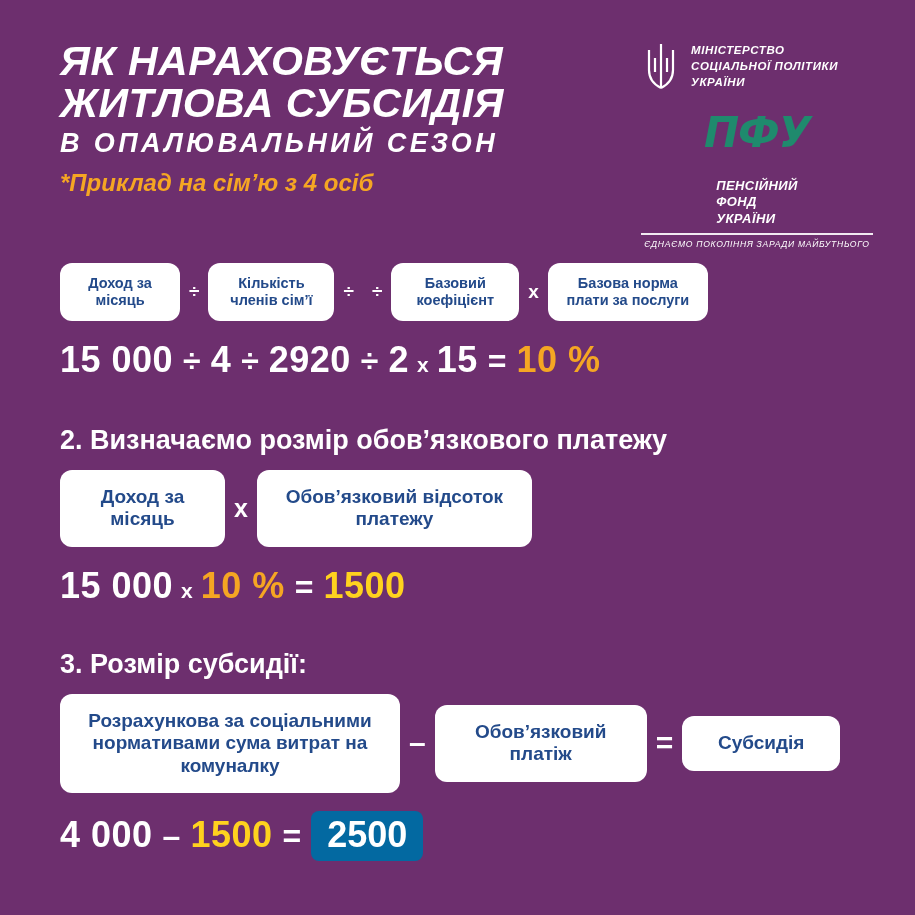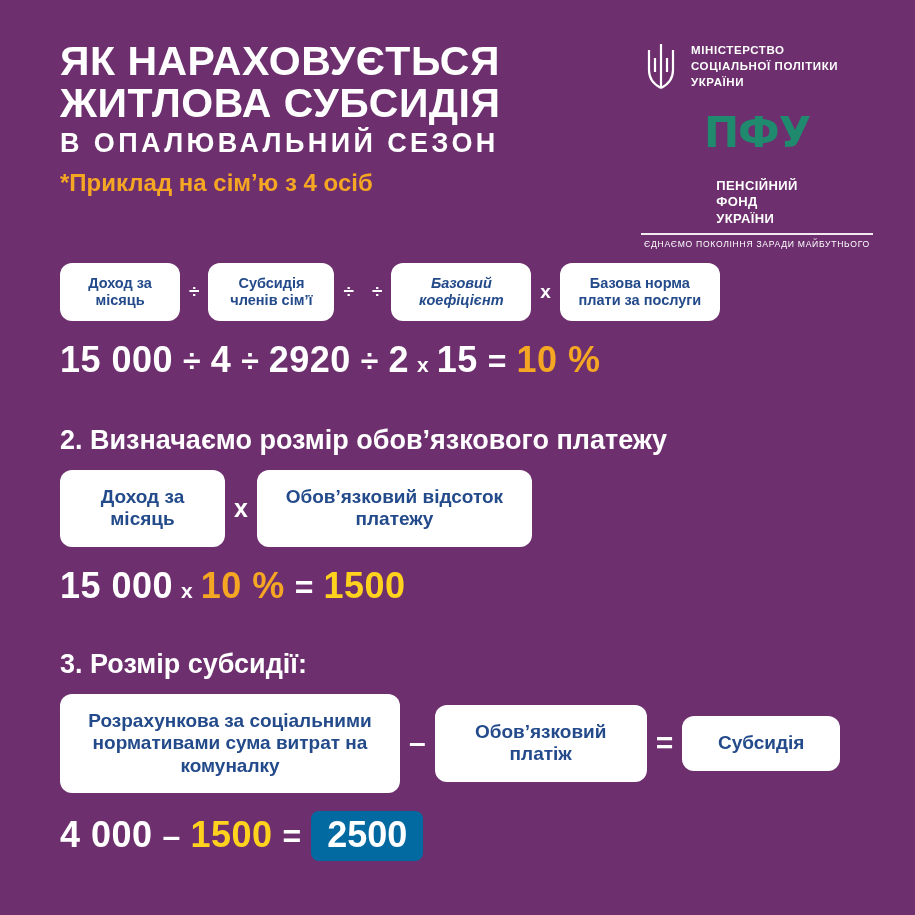--- a/index.html
+++ b/index.html
@@ -21,20 +21,21 @@
     background: #6d2f6e;
     box-sizing: border-box;
     padding: 34px 42px 0 60px;
   }
 
   
   .header {
     display: flex;
     justify-content: space-between;
     align-items: flex-start;
+    font-style: italic;
   }
   .title-block {
     padding-top: 6px;
   }
   .title-line {
     color: #ffffff;
     font-weight: bold;
     font-size: 41px;
     line-height: 1.03;
     letter-spacing: 0.5px;
@@ -153,21 +154,21 @@
     font-weight: bold;
     margin: 0 9px;
   }
   .op-sm { font-size: 19px; }
   .op-md { font-size: 25px; }
   .op-lg { font-size: 30px; }
 
   .w1 { width: 120px; }
   .w2 { width: 126px; }
   .w3 { width: 140px; }
-  .w4 { width: 140px; font-style: italic; }
+  .w4 { width: 128px; }
   .w5 { width: 160px; }
 
   
   .formula {
     color: #ffffff;
     font-weight: bold;
     margin-top: 18px;
     display: flex;
     align-items: baseline;
   }
@@ -267,21 +268,21 @@
         </div>
         <div class="pfu-divider"></div>
         <div class="pfu-slogan">ЄДНАЄМО ПОКОЛІННЯ ЗАРАДИ МАЙБУТНЬОГО</div>
       </div>
     </div>
   </div>
 
   <div class="row">
     <div class="chip chip-sm w1">Доход за місяць</div>
     <span class="op op-sm">÷</span>
-    <div class="chip chip-sm w2">Субсидія членів сім’ї</div>
+    <div class="chip chip-sm w2">Кількість членів сім’ї</div>
     <span class="op op-sm">÷</span>
     <span class="op op-sm">÷</span>
     <div class="chip chip-sm w4">Базовий коефіцієнт</div>
     <span class="op op-sm">х</span>
     <div class="chip chip-sm w5">Базова норма плати за послуги</div>
   </div>
 
   <div class="formula">
     <span class="num">15 000</span>
     <span class="sign">÷</span>

